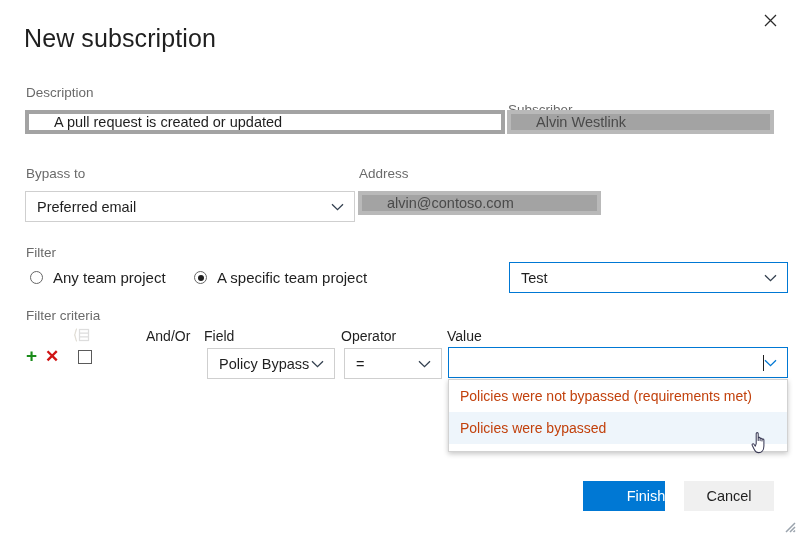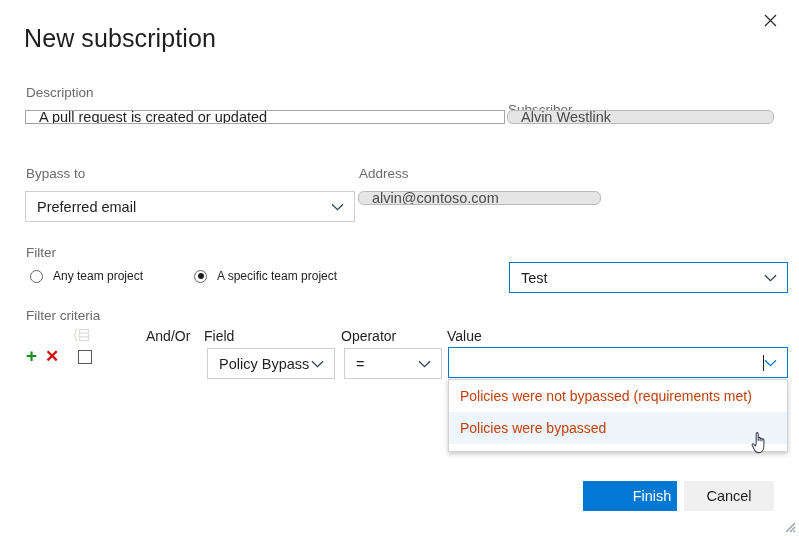--- a/index.html
+++ b/index.html
@@ -56,36 +56,35 @@
   .field-label {
     position: absolute;
     font-size: 13.5px;
     color: #6a6a6a;
     line-height: 16px;
     white-space: nowrap;
   }
   .textbox {
     position: absolute;
     box-sizing: border-box;
-    border: 1px solid #a3a3a3;
+    border: 4px solid #a3a3a3;
     background: #ffffff;
     font-size: 14.5px;
     color: #1f1f1f;
     display: flex;
     align-items: center;
-    padding: 0 13px;
-    height: 14px;
+    padding: 0 25px;
+    height: 24px;
     white-space: nowrap;
     overflow: hidden;
   }
   .textbox.readonly {
-    background: #e5e5e5;
+    background: #a3a3a3;
     border-color: #b9b9b9;
     color: #4a4a4a;
-    border-radius: 6px;
   }
   .combo {
     position: absolute;
     box-sizing: border-box;
     border: 1px solid #cfcfcf;
     background: #ffffff;
     height: 31px;
     display: flex;
     align-items: center;
     padding: 0 10px 0 11px;
@@ -127,21 +126,21 @@
     content: "";
     position: absolute;
     left: 50%; top: 50%;
     width: 6px; height: 6px;
     margin: -3px 0 0 -3px;
     border-radius: 50%;
     background: #1f1f1f;
   }
   .radio-label {
     margin-left: 10px;
-    font-size: 12px;
+    font-size: 15px;
     color: #1f1f1f;
   }
 
   
   .col-head {
     position: absolute;
     font-size: 14px;
     color: #1f1f1f;
     white-space: nowrap;
   }
@@ -339,21 +338,21 @@
     <div class="dd-item">Policies were not bypassed (requirements met)</div>
     <div class="dd-item hover">Policies were bypassed</div>
   </div>
 
   <div class="cursor-hand" style="left:750px; top:429px;">
     <svg width="22" height="26" viewBox="0 0 22 26">
       <path d="M6.2 14.6 L6.2 4.6 C6.2 3.3 8.2 3.3 8.2 4.6 L8.2 11.4 L8.2 9.2 C8.2 8.1 10.1 8.1 10.1 9.2 L10.1 11.6 L10.1 10.0 C10.1 8.9 12.0 8.9 12.0 10.0 L12.0 12.0 L12.0 10.9 C12.0 9.8 13.9 9.8 13.9 10.9 L13.9 17.0 C13.9 21.0 11.6 23.6 8.8 23.6 C6.4 23.6 4.9 22.1 3.9 19.7 L2.2 16.2 C1.7 15.1 3.3 14.1 4.0 15.2 L5.3 17.1 Z" fill="#ffffff" stroke="#3a3a55" stroke-width="1.05" stroke-linejoin="round"></path>
     </svg>
   </div>
 
-  <div class="btn btn-primary" style="left:583px; top:481px; width:94px;padding-left:44px;">Finish</div>
+  <div class="btn btn-primary" style="left:583px; top:481px; width:82px;padding-left:44px;">Finish</div>
   <div class="btn btn-secondary" style="left:684px; top:481px; width:90px;">Cancel</div>
 
   <div class="resize-grip">
     <svg width="14" height="14" viewBox="0 0 14 14">
       <path d="M13 4 L4 13 M13 8 L8 13 M13 11.5 L11.5 13" stroke="#9aa3ad" stroke-width="1.5"></path>
     </svg>
   </div>
 
 </div>
 

